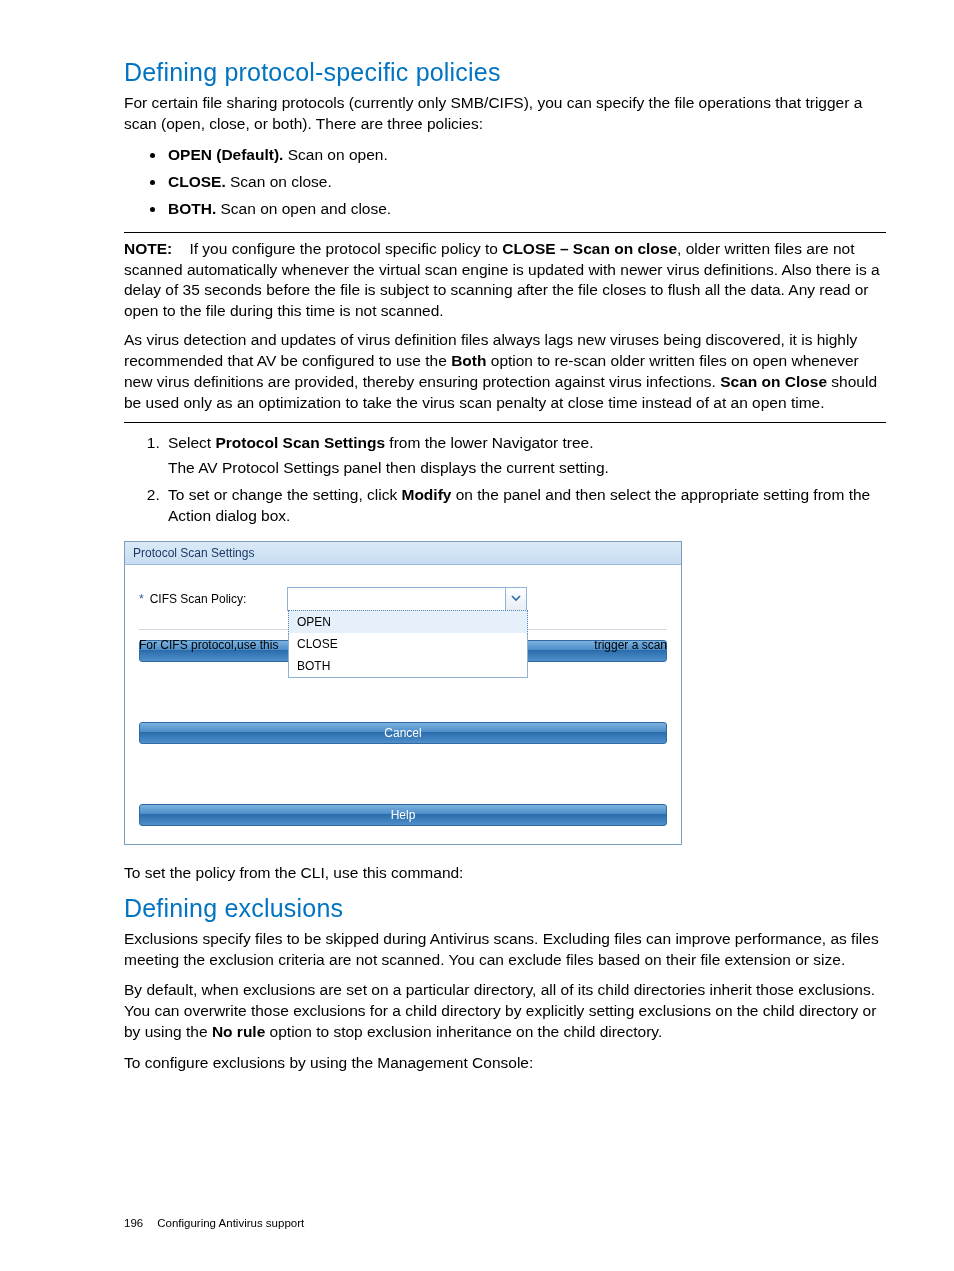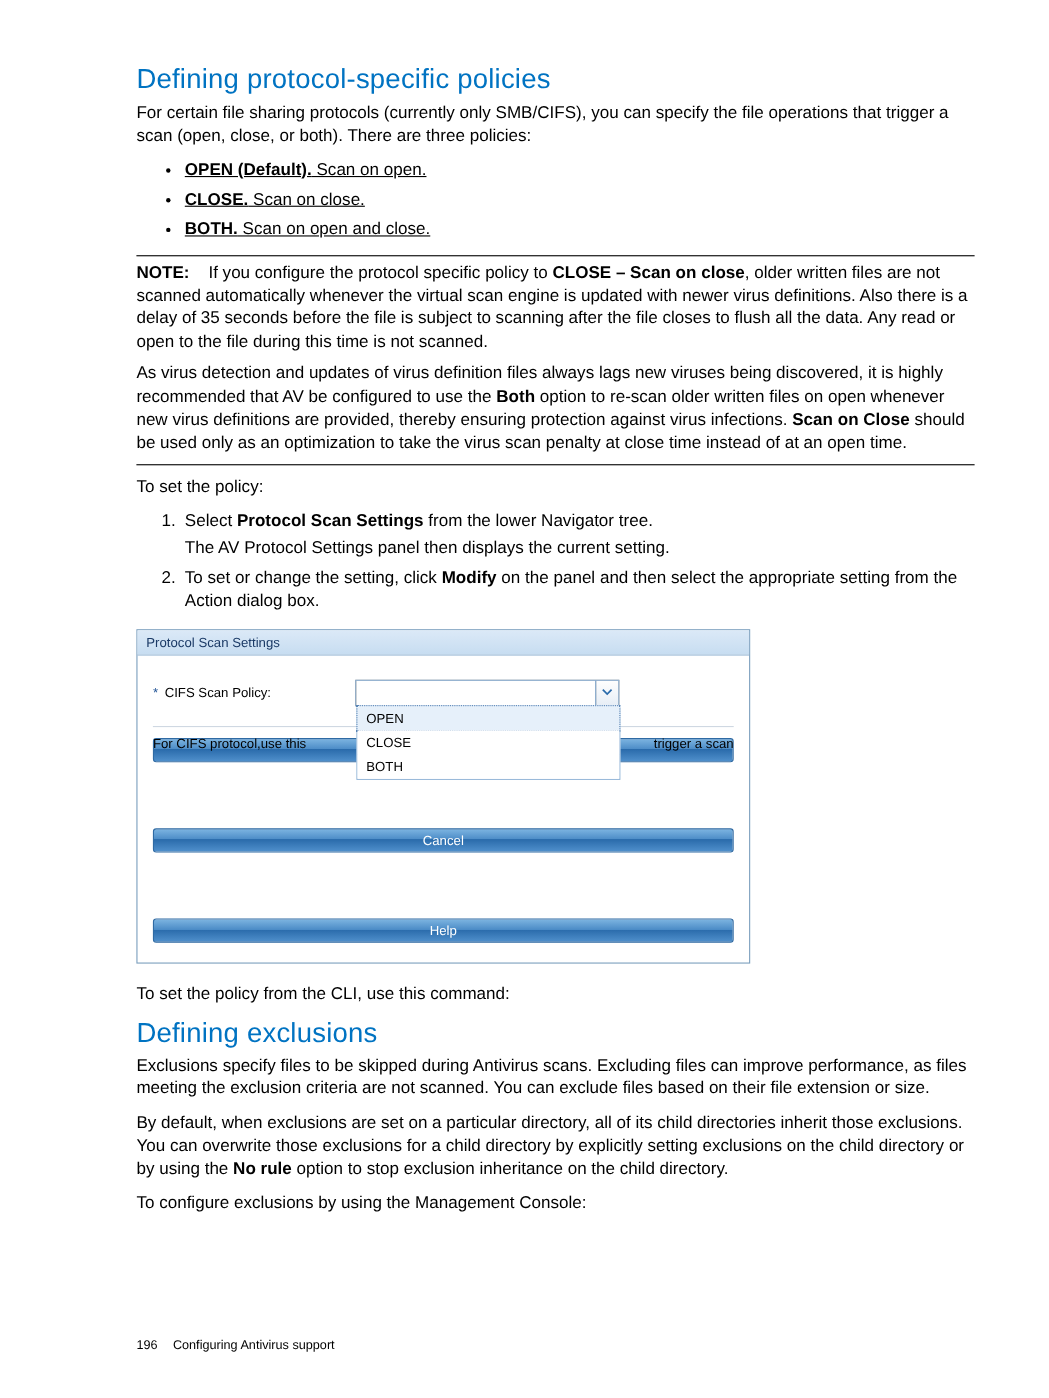--- a/index.html
+++ b/index.html
@@ -28,21 +28,20 @@
   p {
     font-size: 15.5px;
     line-height: 1.35;
     margin: 0 0 10px 0;
     color: #000;
   }
   ul.bullets {
     list-style: disc;
     margin: 6px 0 12px 0;
     padding-left: 42px;
-    text-decoration: underline;
   }
   ul.bullets li {
     font-size: 15.5px;
     line-height: 1.35;
     margin: 6px 0;
     padding-left: 2px;
   }
   .note-block {
     border-top: 1px solid #000;
     border-bottom: 1px solid #000;
@@ -216,41 +215,40 @@
   <div class="note-block">
     <p>
       <span class="note-label">NOTE:</span>&nbsp;&nbsp;&nbsp;
       <span>If you configure the protocol specific policy to </span><b>CLOSE – Scan on close</b><span>, older written files are not scanned automatically whenever the virtual scan engine is updated with newer virus definitions. Also there is a delay of 35 seconds before the file is subject to scanning after the file closes to flush all the data. Any read or open to the file during this time is not scanned.</span>
     </p>
     <p>
       <span>As virus detection and updates of virus definition files always lags new viruses being discovered, it is highly recommended that AV be configured to use the </span><b>Both</b><span> option to re-scan older written files on open whenever new virus definitions are provided, thereby ensuring protection against virus infections. </span><b>Scan on Close</b><span> should be used only as an optimization to take the virus scan penalty at close time instead of at an open time.</span>
     </p>
   </div>
 
-  <p>To set the policy:</p>
 
   <ol class="steps">
     <li>
       <span>Select </span><b>Protocol Scan Settings</b><span> from the lower Navigator tree.</span>
       <p>The AV Protocol Settings panel then displays the current setting.</p>
     </li>
     <li>
       <span>To set or change the setting, click </span><b>Modify</b><span> on the panel and then select the appropriate setting from the Action dialog box.</span>
     </li>
   </ol>
 
   <div class="dialog">
     <div class="dialog-header">Protocol Scan Settings</div>
     <div class="dialog-body">
       <div class="behind-text" style="top:73px;">
         <span style="float:left">For CIFS protocol,use this</span>
         <span style="float:right">trigger a scan</span>
       </div>
 
-      <div class="form-row" style="position:relative; z-index:2;gap:36px;">
+      <div class="form-row" style="position:relative; z-index:2;">
         <div class="form-label">
           <span class="asterisk">*</span><span>CIFS Scan Policy:</span>
         </div>
         <div class="combo">
           <input class="combo-input" type="text" style="">
           <div class="combo-btn">
             <span>
               <svg viewBox="0 0 10 10">
                   <path d="M1 3 L5 7 L9 3" fill="none" stroke="#2a6bab" stroke-width="1.6"></path>
                 </svg>

